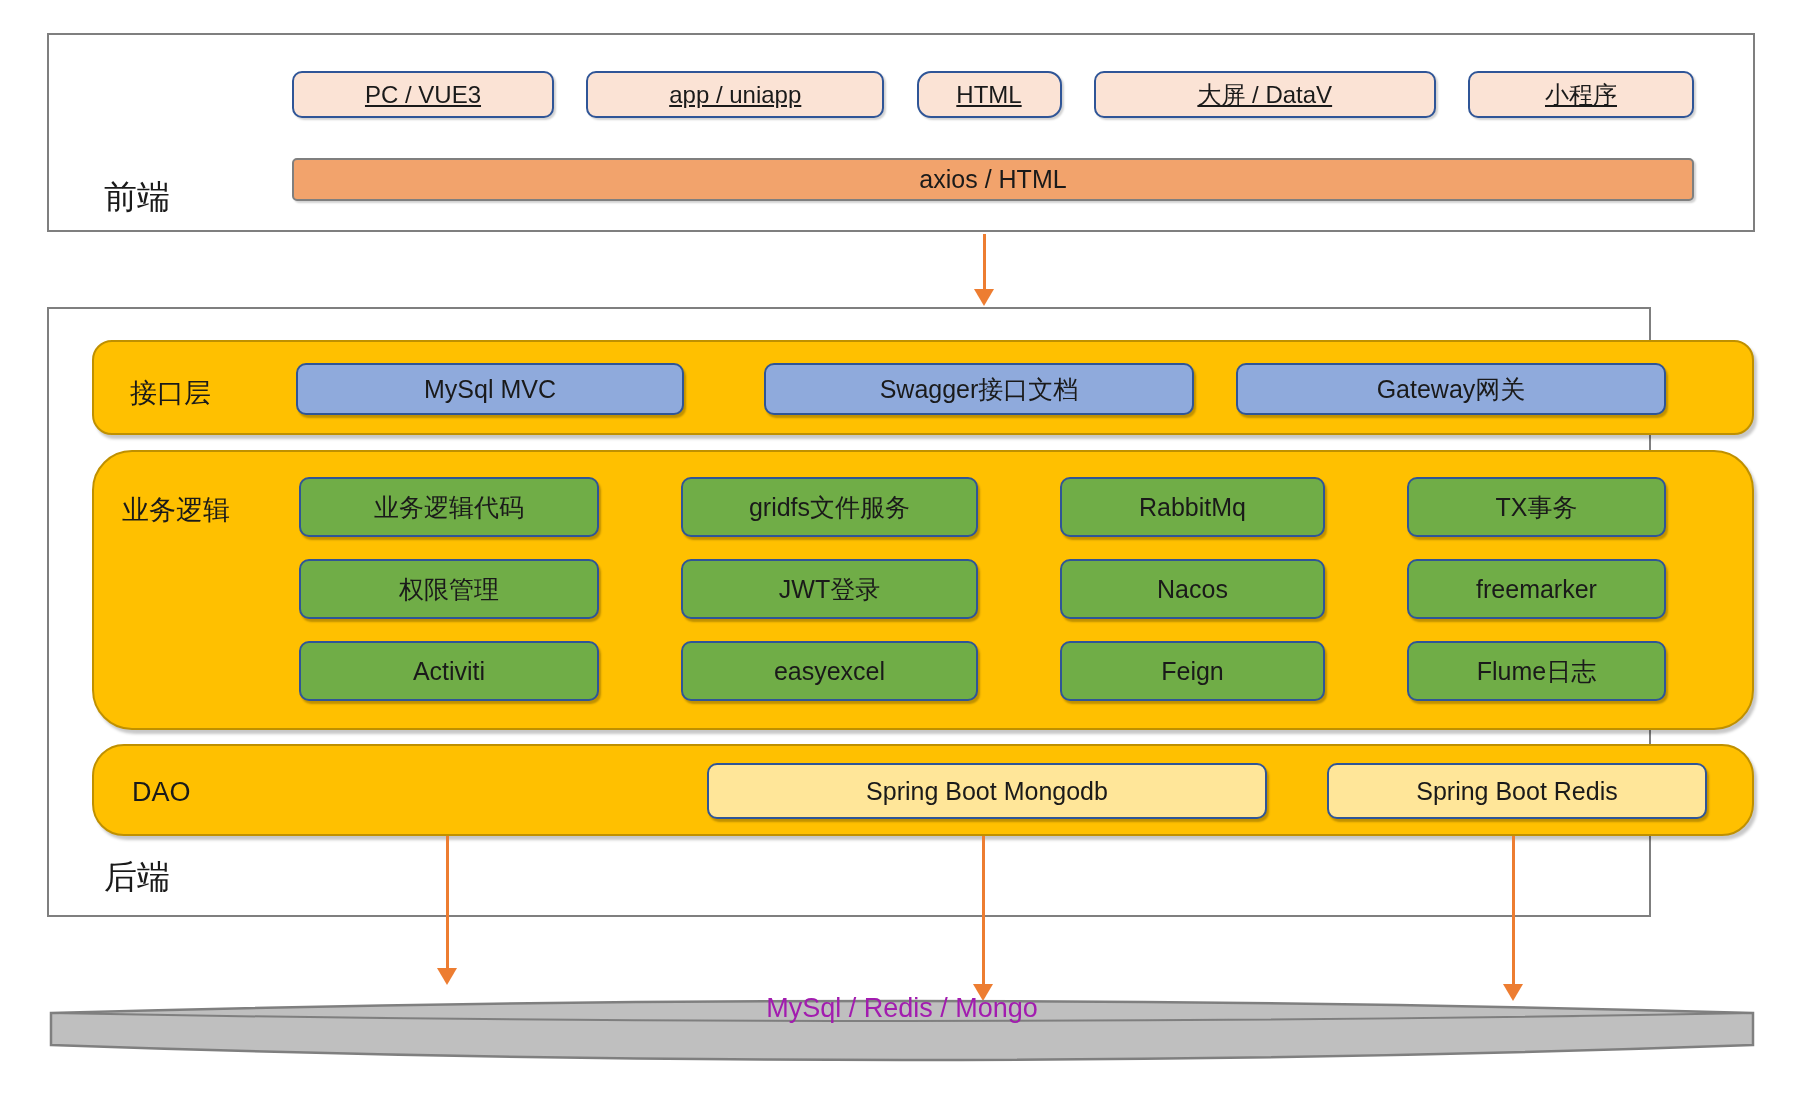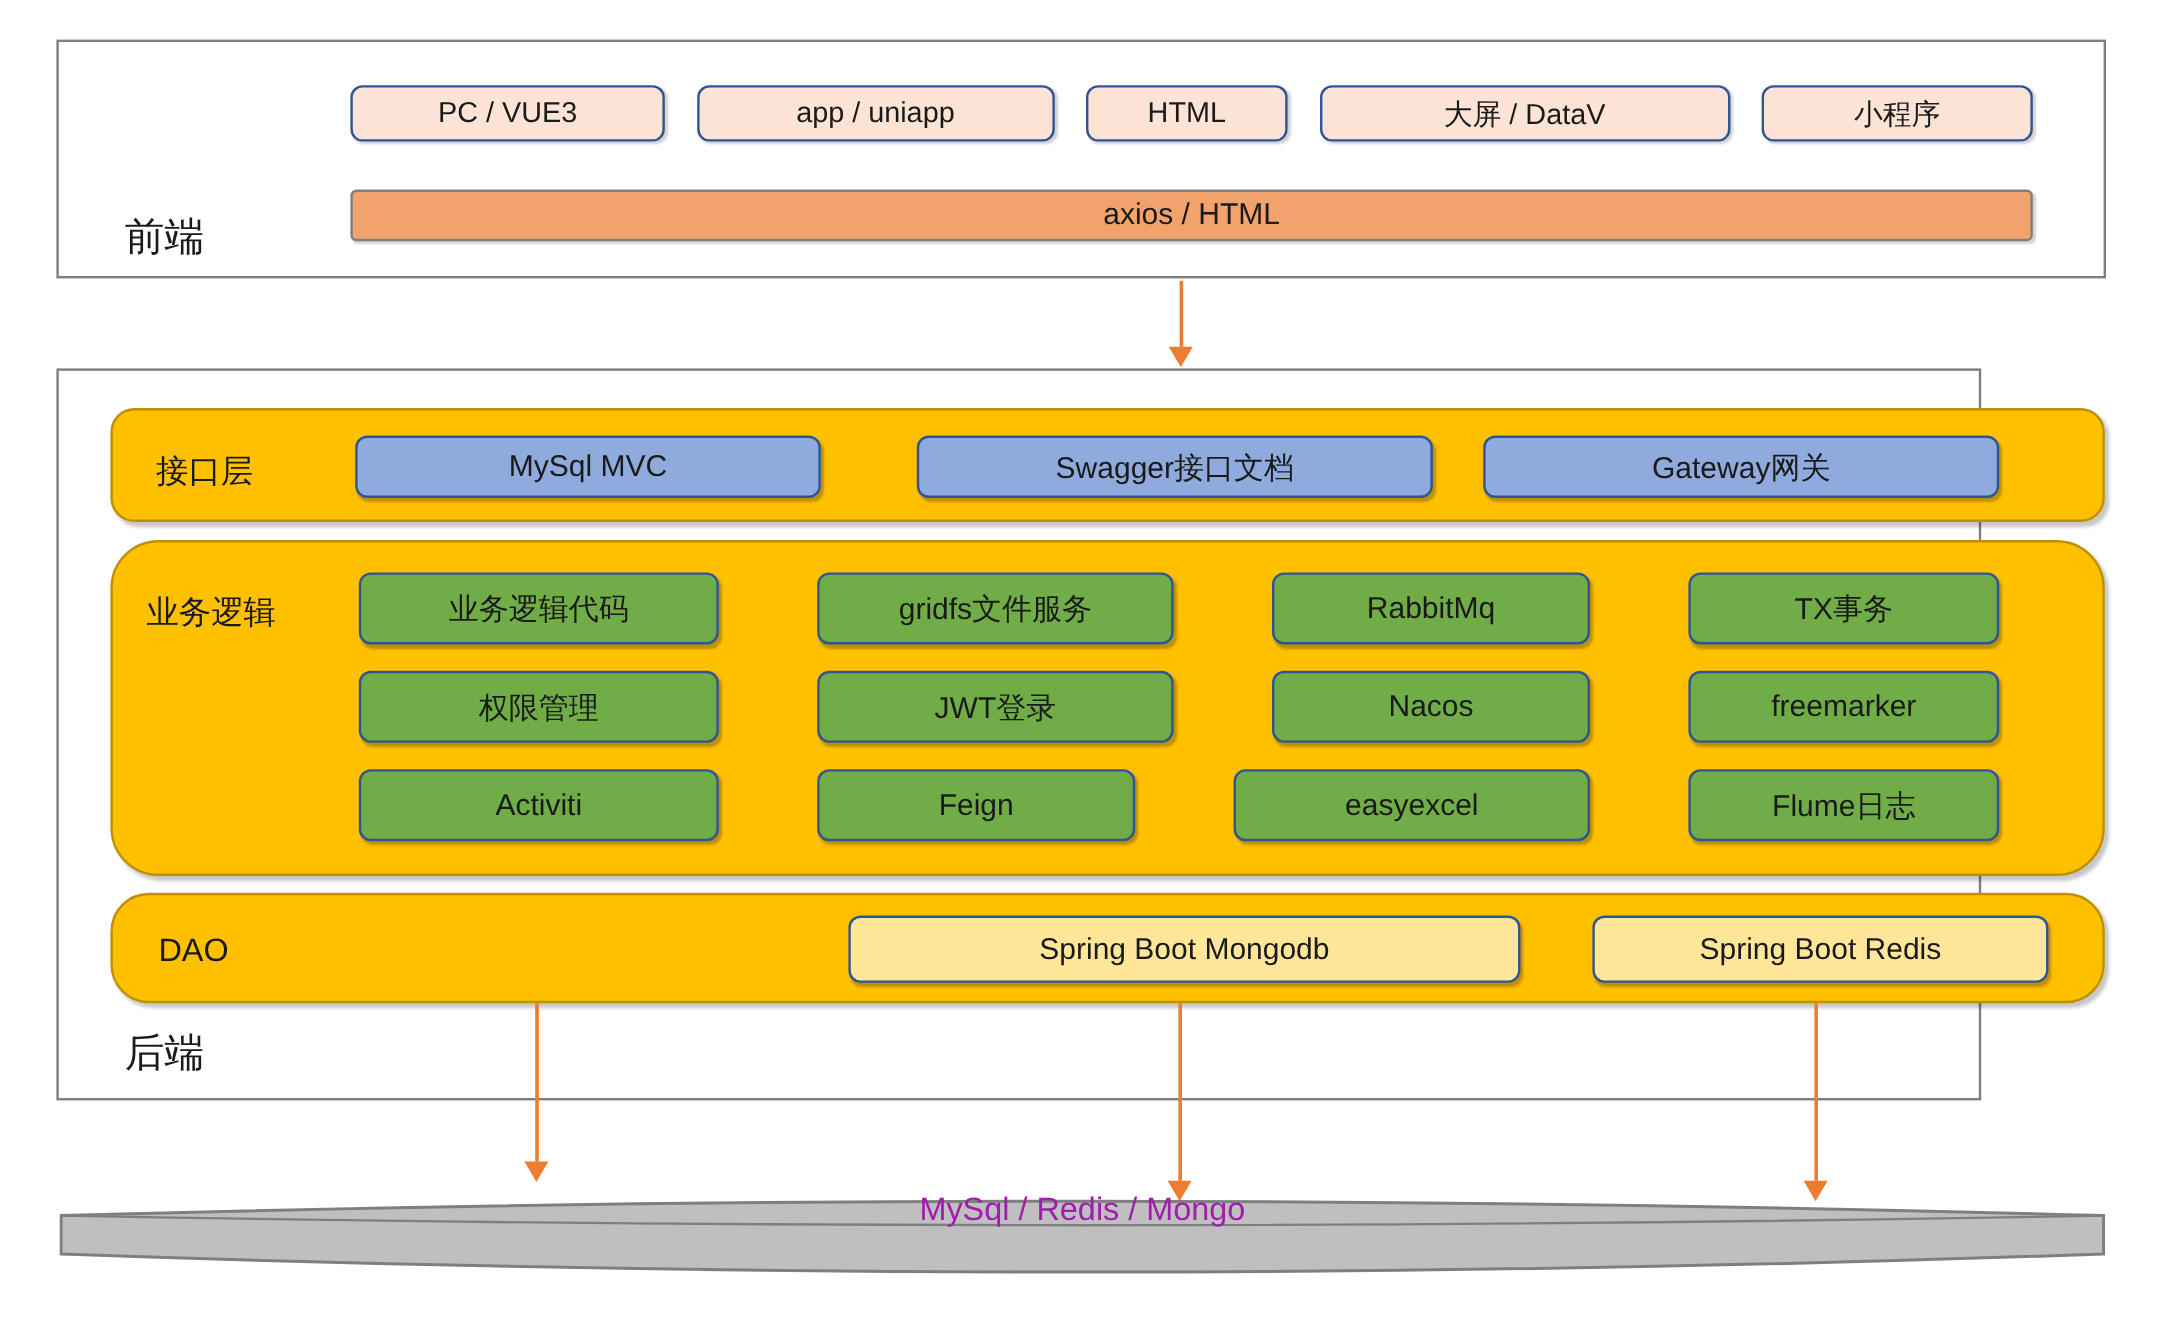--- a/index.html
+++ b/index.html
@@ -19,21 +19,21 @@
   body{font-family:"Liberation Sans","DejaVu Sans",sans-serif;color:var(--text);}
   #canvas{position:relative;width:1804px;height:1098px;background:#fff;overflow:hidden;}
 
   .outer-box{position:absolute;background:#fff;border:2px solid var(--outline);}
   .section-label{position:absolute;font-size:33px;color:var(--text);white-space:nowrap;}
 
   .clients-row{position:absolute;display:flex;justify-content:space-between;}
   .client-box{
     height:47px;background:var(--client-fill);border:2px solid var(--client-border);
     border-radius:10px;display:flex;align-items:center;justify-content:center;
-    font-size:24px;box-shadow:2px 2px 2px rgba(0,0,0,0.18);
+    font-size:24px;box-shadow:2px 2px 2px rgba(0,0,0,0.18);text-decoration:underline;
   }
   .transport-bar{
     position:absolute;height:43px;background:var(--transport-fill);
     border:2px solid var(--outline);border-radius:5px;
     display:flex;align-items:center;justify-content:center;font-size:25px;
     box-shadow:2px 2px 2px rgba(0,0,0,0.18);
   }
 
   .band{
     position:absolute;background:var(--band);border:2px solid var(--band-border);
@@ -71,21 +71,21 @@
 <body>
 
 <div id="canvas">
 
   <div class="outer-box" style="left:47px;top:33px;width:1708px;height:199px;">
     <div class="section-label" style="left:55px;top:140px;">前端</div>
 
     <div class="clients-row" style="left:243px;top:36px;width:1402px;">
       <div class="client-box" style="width:262px;">PC / VUE3</div>
       <div class="client-box" style="width:298px;">app / uniapp</div>
-      <div class="client-box" style="width:168px;">HTML</div>
+      <div class="client-box" style="width:145px;border-radius:14px;">HTML</div>
       <div class="client-box" style="width:342px;">大屏 / DataV</div>
       <div class="client-box" style="width:226px;">小程序</div>
     </div>
 
     <div class="transport-bar" style="left:243px;top:123px;width:1402px;">axios / HTML</div>
   </div>
 
   <div class="arrow" style="left:984px;top:234px;">
     <div class="arrow-line" style="height:55px;"></div>
     <div class="arrow-head" style="top:55px;"></div>
@@ -112,22 +112,22 @@
 
       <div class="biz-row" style="left:205px;top:107px;width:1367px;">
         <div class="node node-green" style="width:300px;">权限管理</div>
         <div class="node node-green" style="width:297px;">JWT登录</div>
         <div class="node node-green" style="width:265px;">Nacos</div>
         <div class="node node-green" style="width:259px;">freemarker</div>
       </div>
 
       <div class="biz-row" style="left:205px;top:189px;width:1367px;">
         <div class="node node-green" style="width:300px;">Activiti</div>
+        <div class="node node-green" style="width:297px;">easyexcel</div>
         <div class="node node-green" style="width:265px;">Feign</div>
-        <div class="node node-green" style="width:297px;">easyexcel</div>
         <div class="node node-green" style="width:259px;">Flume日志</div>
       </div>
     </div>
 
     <div class="band" style="left:43px;top:435px;width:1662px;height:92px;border-radius:32px;">
       <div class="band-label" style="left:38px;top:31px;">DAO</div>
       <div class="node node-cream" style="left:613px;top:17px;width:560px;height:56px;">Spring Boot Mongodb</div>
       <div class="node node-cream" style="left:1233px;top:17px;width:380px;height:56px;">Spring Boot Redis</div>
     </div>
 

